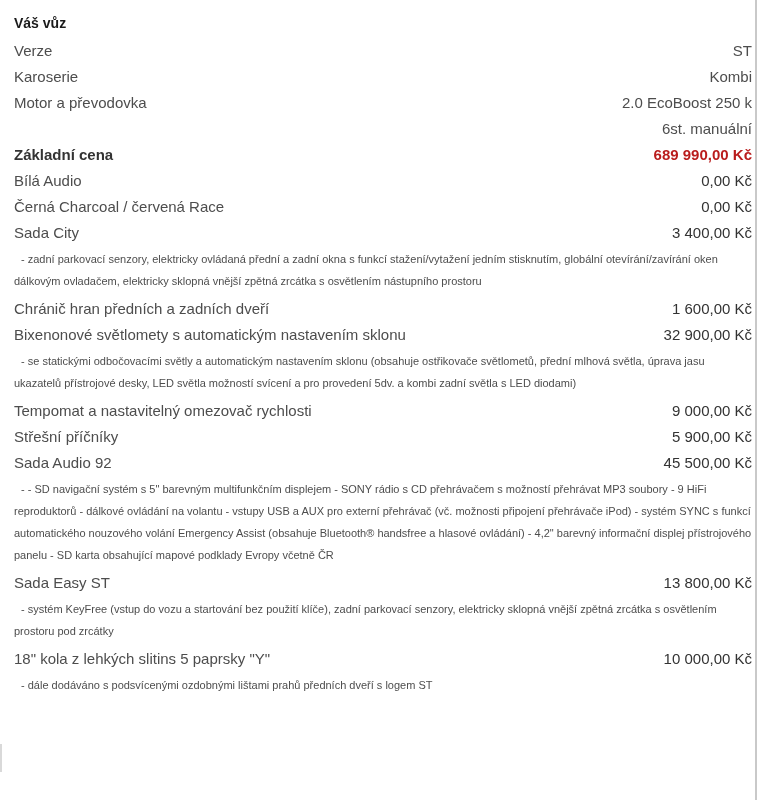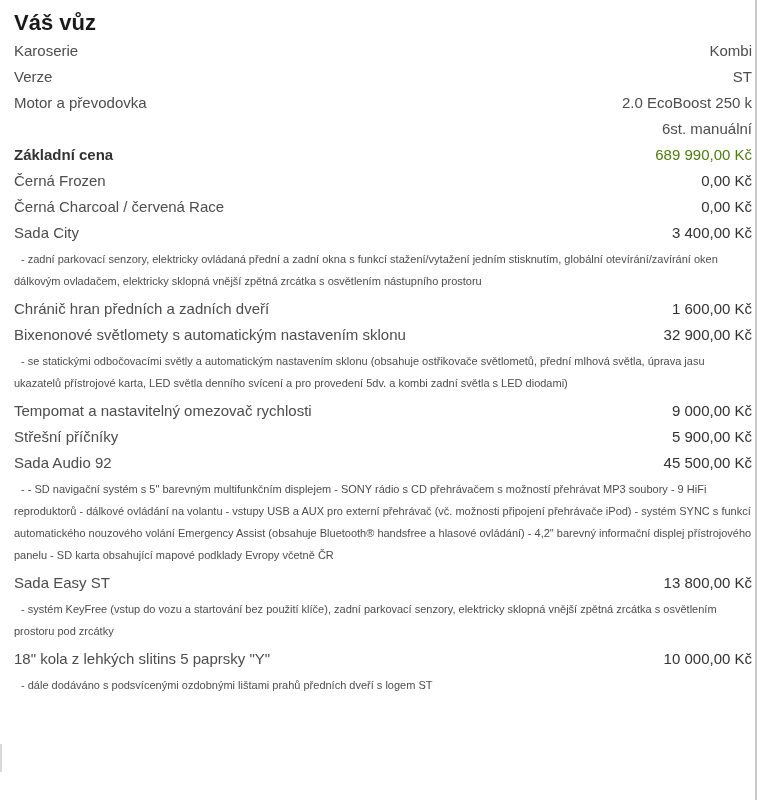--- a/index.html
+++ b/index.html
@@ -17,102 +17,102 @@
   }
   .right-border {
     position: absolute; top: 0; bottom: 0; right: 6px;
     width: 2px; background: #c9c9c9;
   }
   .left-border-fragment {
     position: absolute; left: 0; bottom: 28px;
     width: 2px; height: 28px; background: #d9d9d9;
   }
   h1.section-heading {
-    font-size: 22px; line-height: 26px;
+    font-size: 14px; line-height: 26px;
     font-weight: bold; color: #1a1a1a;
     margin: 4px 0 2px 0;
   }
   .row {
     display: flex; justify-content: space-between; align-items: baseline;
     font-size: 15px; line-height: 26px;
   }
   .row .label { padding-right: 10px; }
   .row .value { white-space: nowrap; text-align: right; }
   .row .price {
     white-space: nowrap; text-align: right;
     font-weight: normal; color: #333333;
   }
   .bold { font-weight: bold; color: #333333; }
   .base-price-row { margin-top: 0; }
-  .base-price-row .value { color: #4d7c0f; font-weight: normal; }
+  .base-price-row .value { color: #b91c1c; font-weight: bold; }
   .features-heading { margin-top: 16px !important; }
   .feature-desc {
     font-size: 11px; line-height: 22px;
     text-indent: 7px;
     margin: 2px 0 4px 0;
     color: #4d4d4d;
   }
 </style>
 </head>
 <body>
 
 <div class="page">
   <div class="right-border"></div>
   <div class="left-border-fragment"></div>
 
   <h1 class="section-heading">Váš vůz</h1>
 
   <div id="spec-rows">
       <div class="row">
+        <span class="label">Verze</span>
+        <span class="value">ST</span>
+      </div>
+      <div class="row">
         <span class="label">Karoserie</span>
         <span class="value">Kombi</span>
-      </div>
-      <div class="row">
-        <span class="label">Verze</span>
-        <span class="value">ST</span>
       </div>
       <div class="row">
         <span class="label">Motor a převodovka</span>
         <span class="value">2.0 EcoBoost 250 k</span>
       </div>
       <div class="row">
         <span class="label"></span>
         <span class="value">6st. manuální</span>
       </div>
     </div>
 
   <div class="row base-price-row">
     <span class="label bold">Základní cena</span>
     <span class="value">689 990,00 Kč</span>
   </div>
 
 
   <div id="feature-items">
       <div class="row">
-        <span class="label">Černá Frozen</span>
+        <span class="label">Bílá Audio</span>
         <span class="price">0,00 Kč</span>
       </div>
       <div class="row">
         <span class="label">Černá Charcoal / červená Race</span>
         <span class="price">0,00 Kč</span>
       </div>
       <div class="row">
         <span class="label">Sada City</span>
         <span class="price">3 400,00 Kč</span>
       </div>
       <p class="feature-desc">- zadní parkovací senzory, elektricky ovládaná přední a zadní okna s funkcí stažení/vytažení jedním stisknutím, globální otevírání/zavírání oken dálkovým ovladačem, elektricky sklopná vnější zpětná zrcátka s osvětlením nástupního prostoru</p>
       <div class="row">
         <span class="label">Chránič hran předních a zadních dveří</span>
         <span class="price">1 600,00 Kč</span>
       </div>
       <div class="row">
         <span class="label">Bixenonové světlomety s automatickým nastavením sklonu</span>
         <span class="price">32 900,00 Kč</span>
       </div>
-      <p class="feature-desc">- se statickými odbočovacími světly a automatickým nastavením sklonu (obsahuje ostřikovače světlometů, přední mlhová světla, úprava jasu ukazatelů přístrojové karta, LED světla denního svícení a pro provedení 5dv. a kombi zadní světla s LED diodami)</p>
+      <p class="feature-desc">- se statickými odbočovacími světly a automatickým nastavením sklonu (obsahuje ostřikovače světlometů, přední mlhová světla, úprava jasu ukazatelů přístrojové desky, LED světla možností svícení a pro provedení 5dv. a kombi zadní světla s LED diodami)</p>
       <div class="row">
         <span class="label">Tempomat a nastavitelný omezovač rychlosti</span>
         <span class="price">9 000,00 Kč</span>
       </div>
       <div class="row">
         <span class="label">Střešní příčníky</span>
         <span class="price">5 900,00 Kč</span>
       </div>
       <div class="row">
         <span class="label">Sada Audio 92</span>

